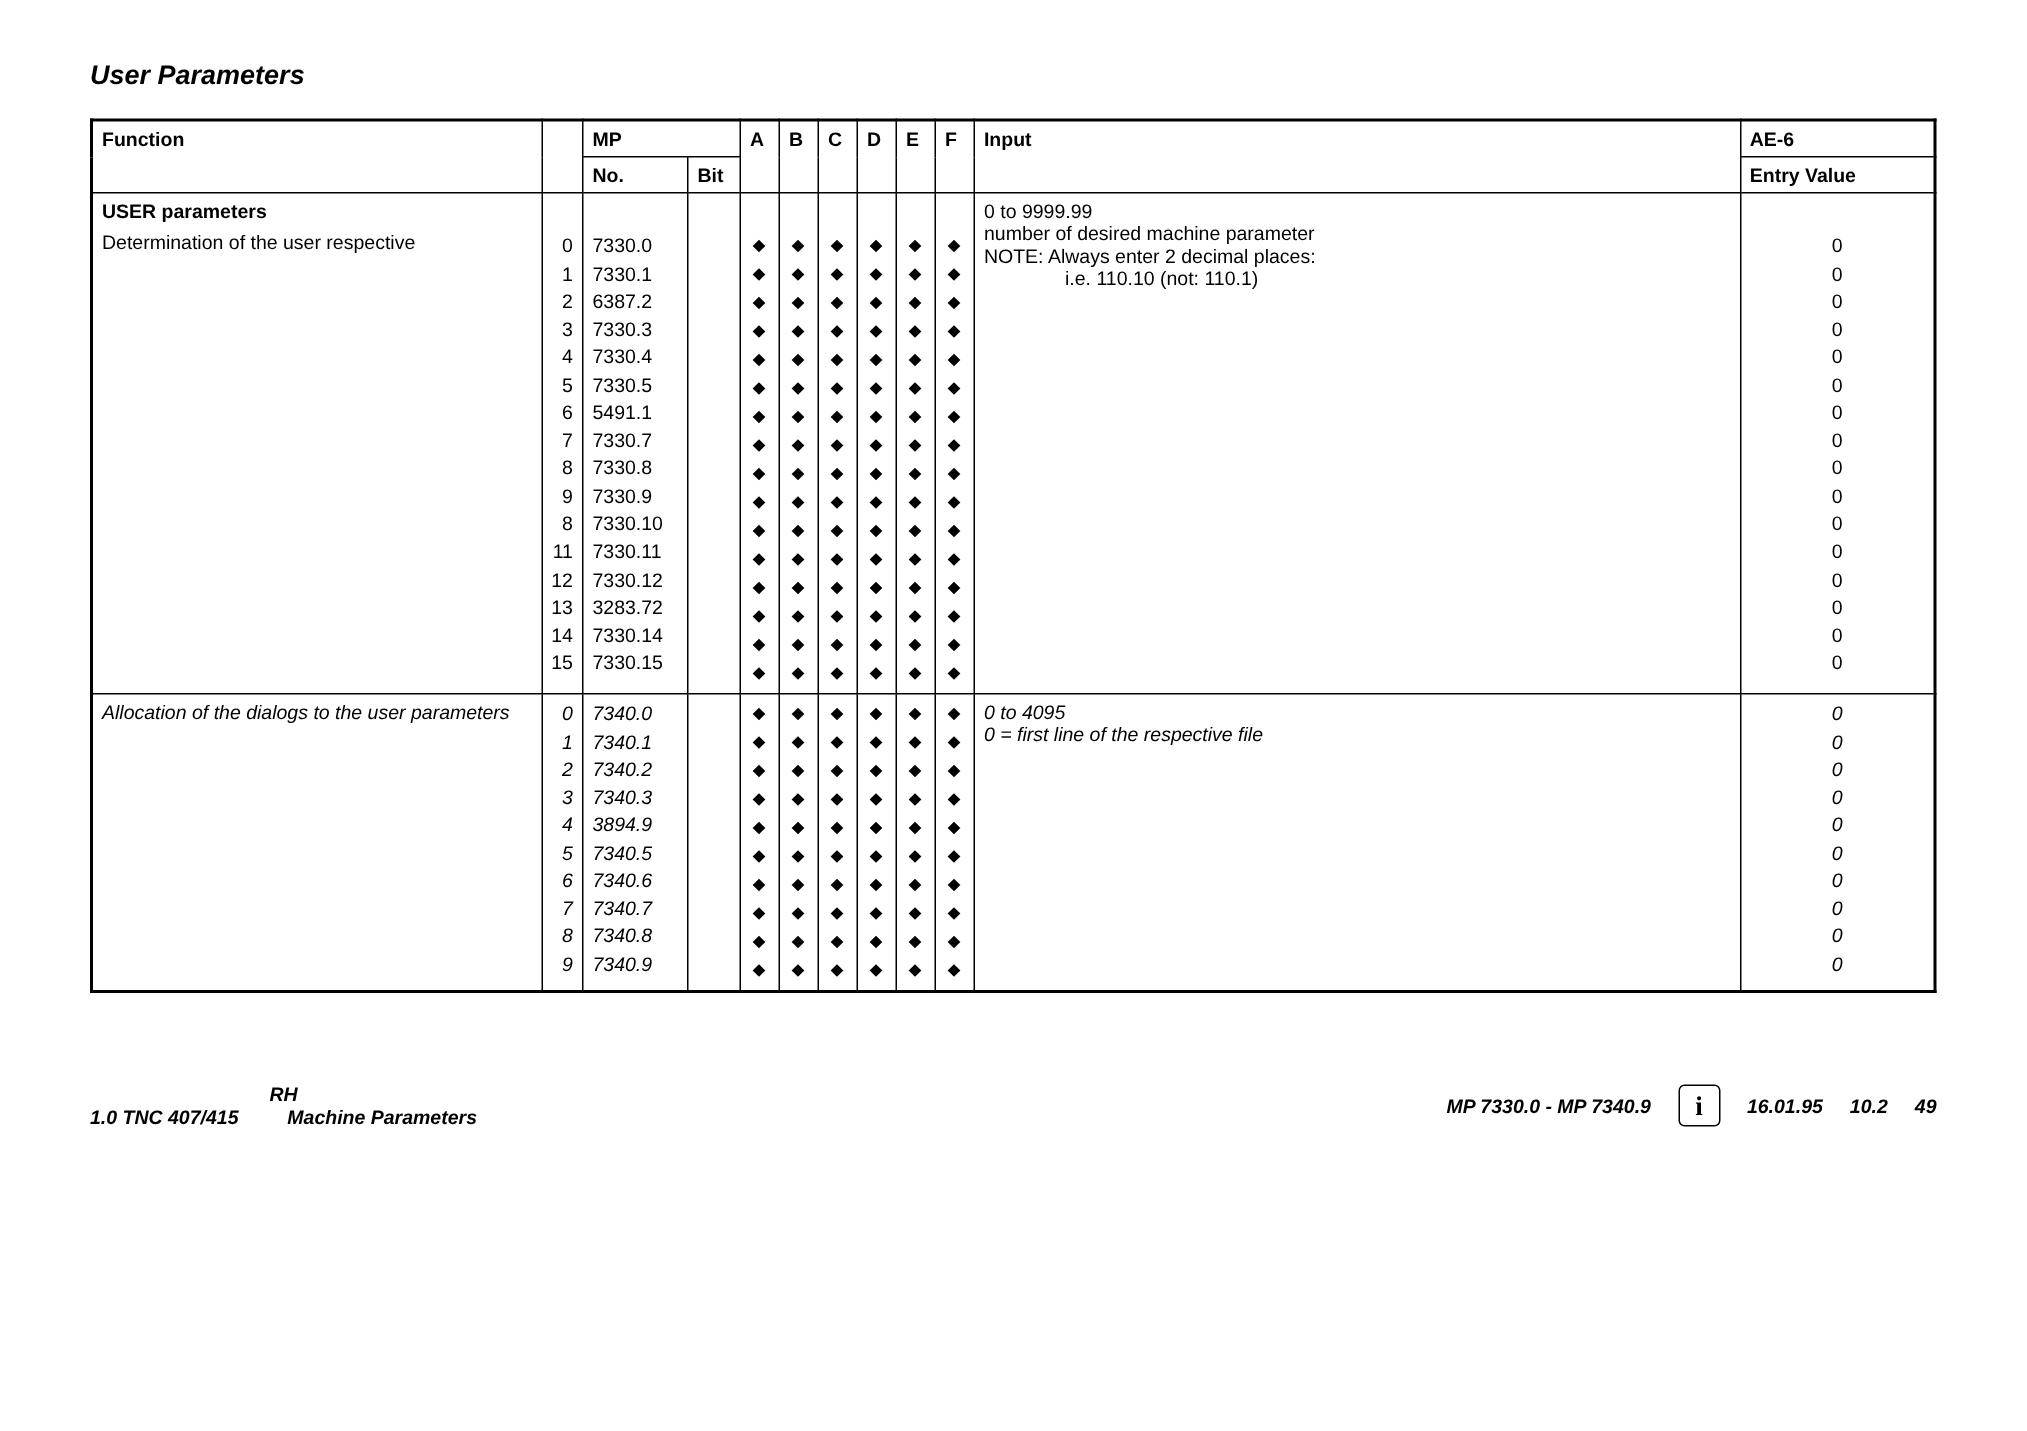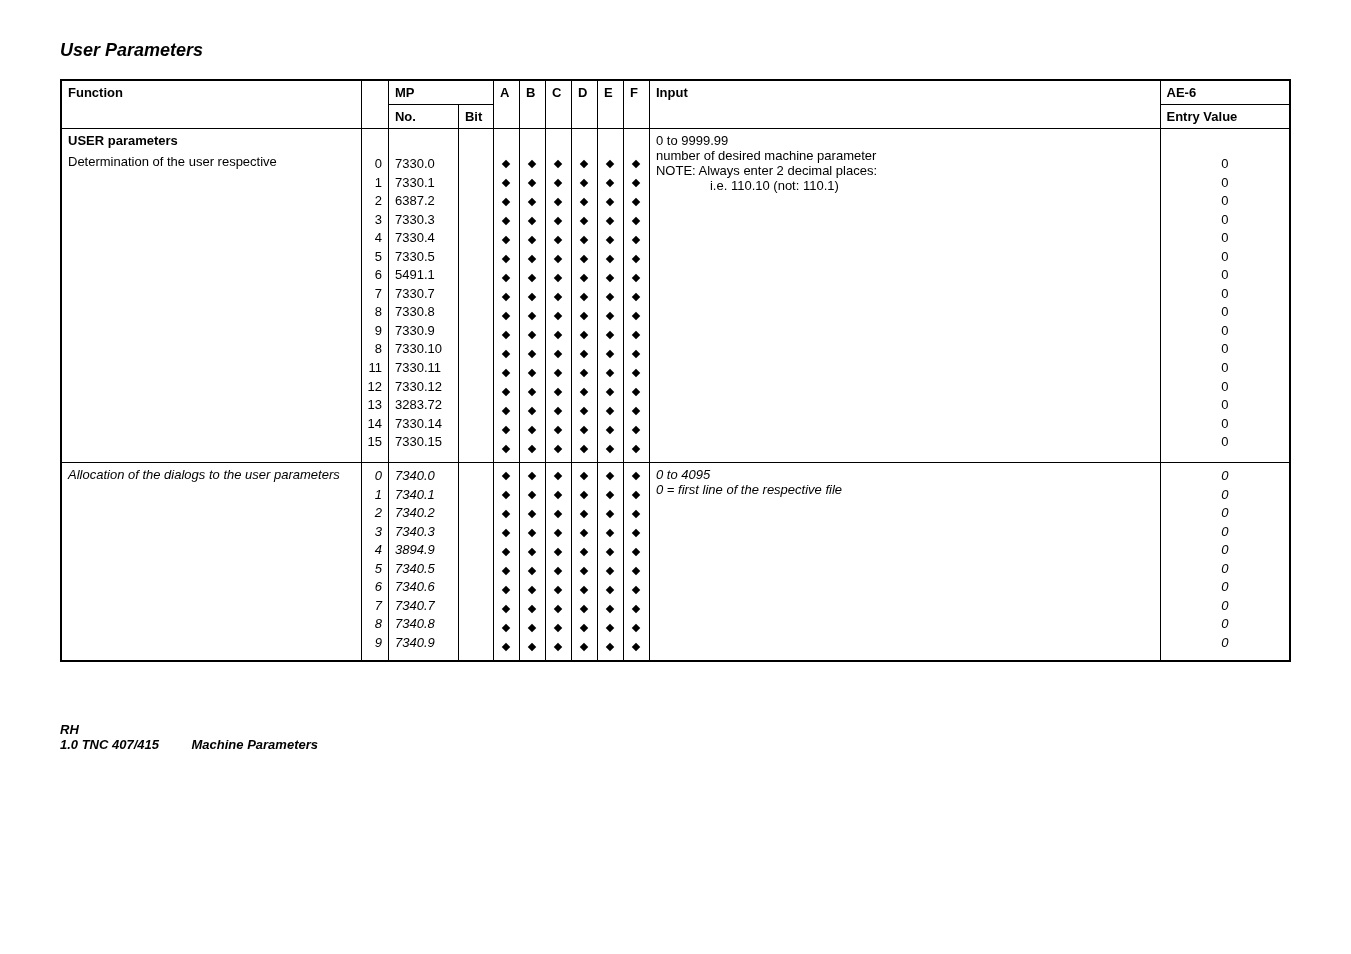--- a/index.html
+++ b/index.html
@@ -57,21 +57,21 @@
     margin-top: 60px;
     display: flex;
     justify-content: space-between;
     align-items: center;
     font-size: 13px;
   }
   .footer-left {
     font-weight: bold;
     font-style: italic;
   }
-  .footer-left .lbl { display:block; }
+  .footer-left .lbl { display:block;text-align:center; }
   .footer-right { font-weight: bold; font-style: italic; display:flex; align-items:center; gap:18px;}
   .info-icon {
     width: 28px;
     height: 28px;
     border: 1px solid #000;
     border-radius: 4px;
     display: inline-flex;
     align-items: center;
     justify-content: center;
     font-family: Georgia, serif;
@@ -771,13 +771,22 @@
   </tbody>
 </table>
 
 <div class="footer">
   <div class="footer-left">
     <span class="lbl">RH</span>
     <span>1.0  TNC 407/415</span>
     &nbsp;&nbsp;&nbsp;&nbsp;&nbsp;&nbsp;&nbsp;
     <span>Machine Parameters</span>
   </div>
+  <div class="footer-right">
+    <span>MP 7330.0 - MP 7340.9</span>
+    <span class="info-icon">
+      <span style="position:relative; font-style:normal;">i</span>
+    </span>
+    <span>16.01.95</span>
+    <span>10.2</span>
+    <span>49</span>
+  </div>
 </div>
 
 </body></html>

